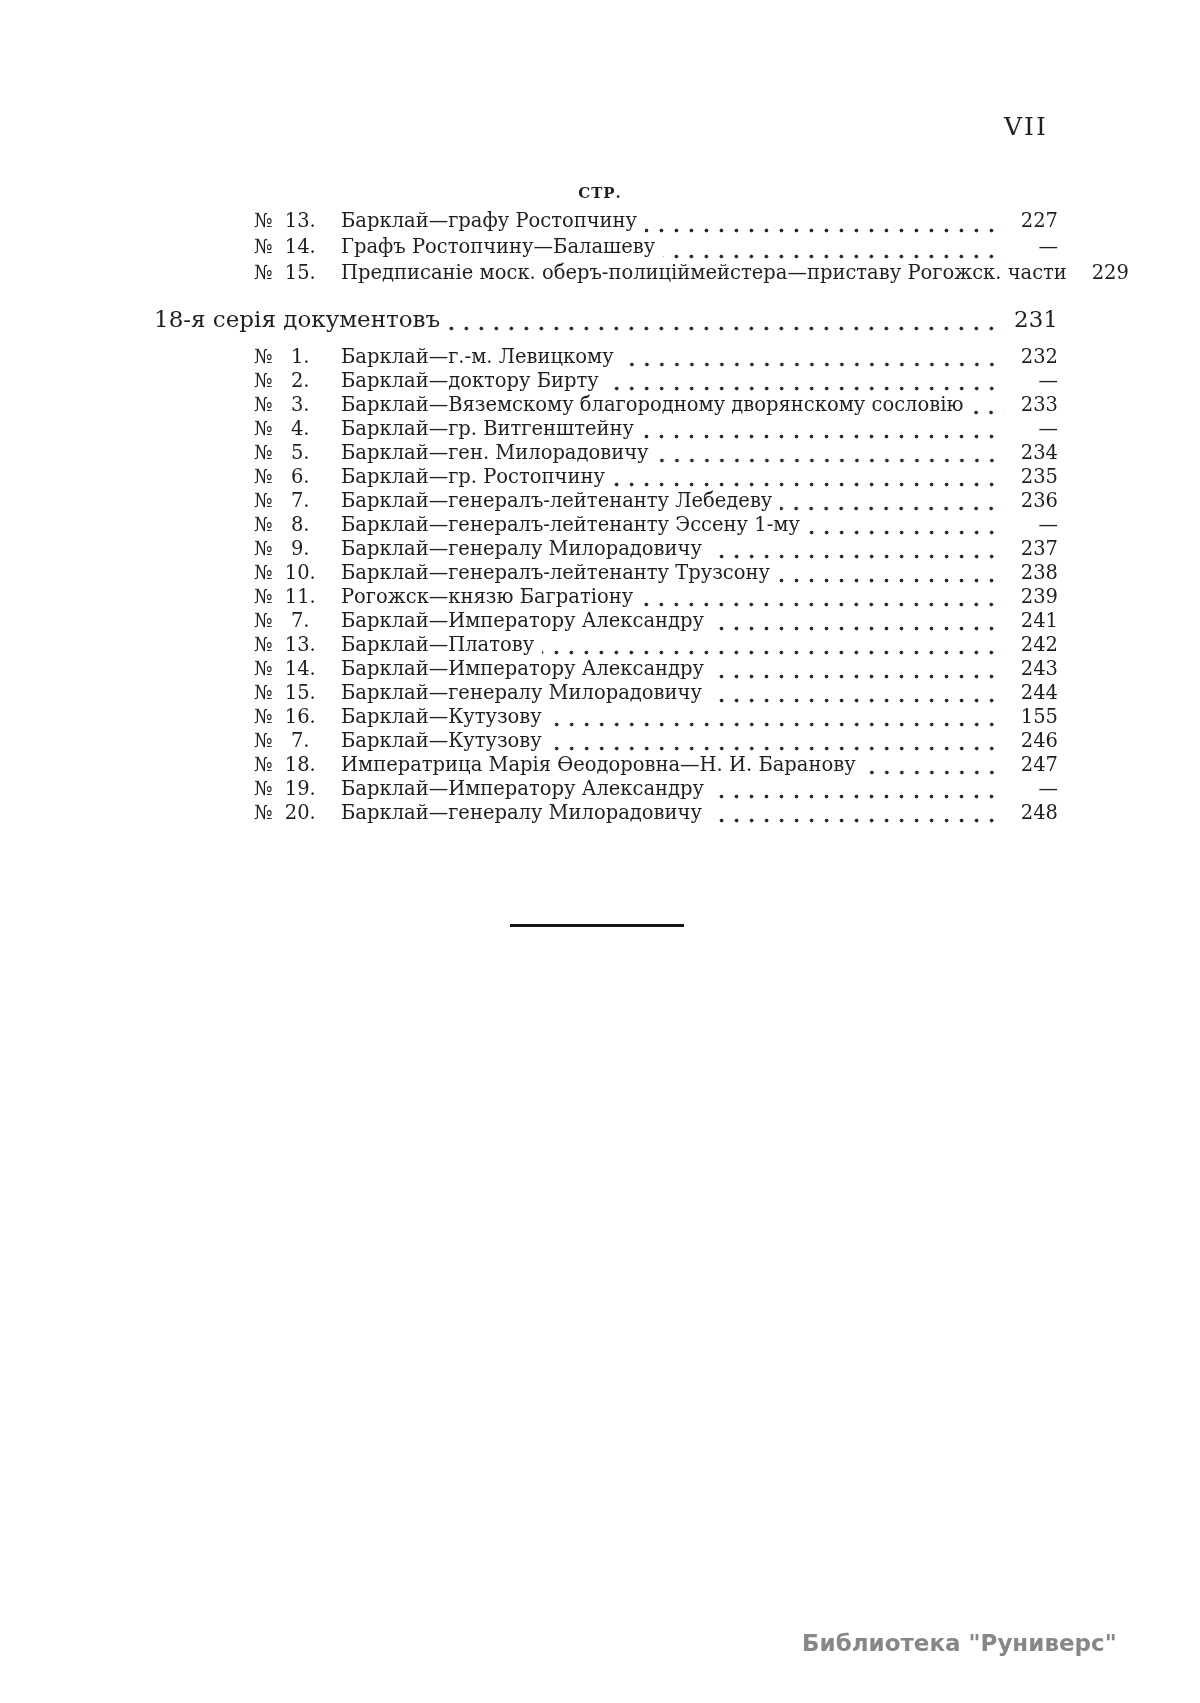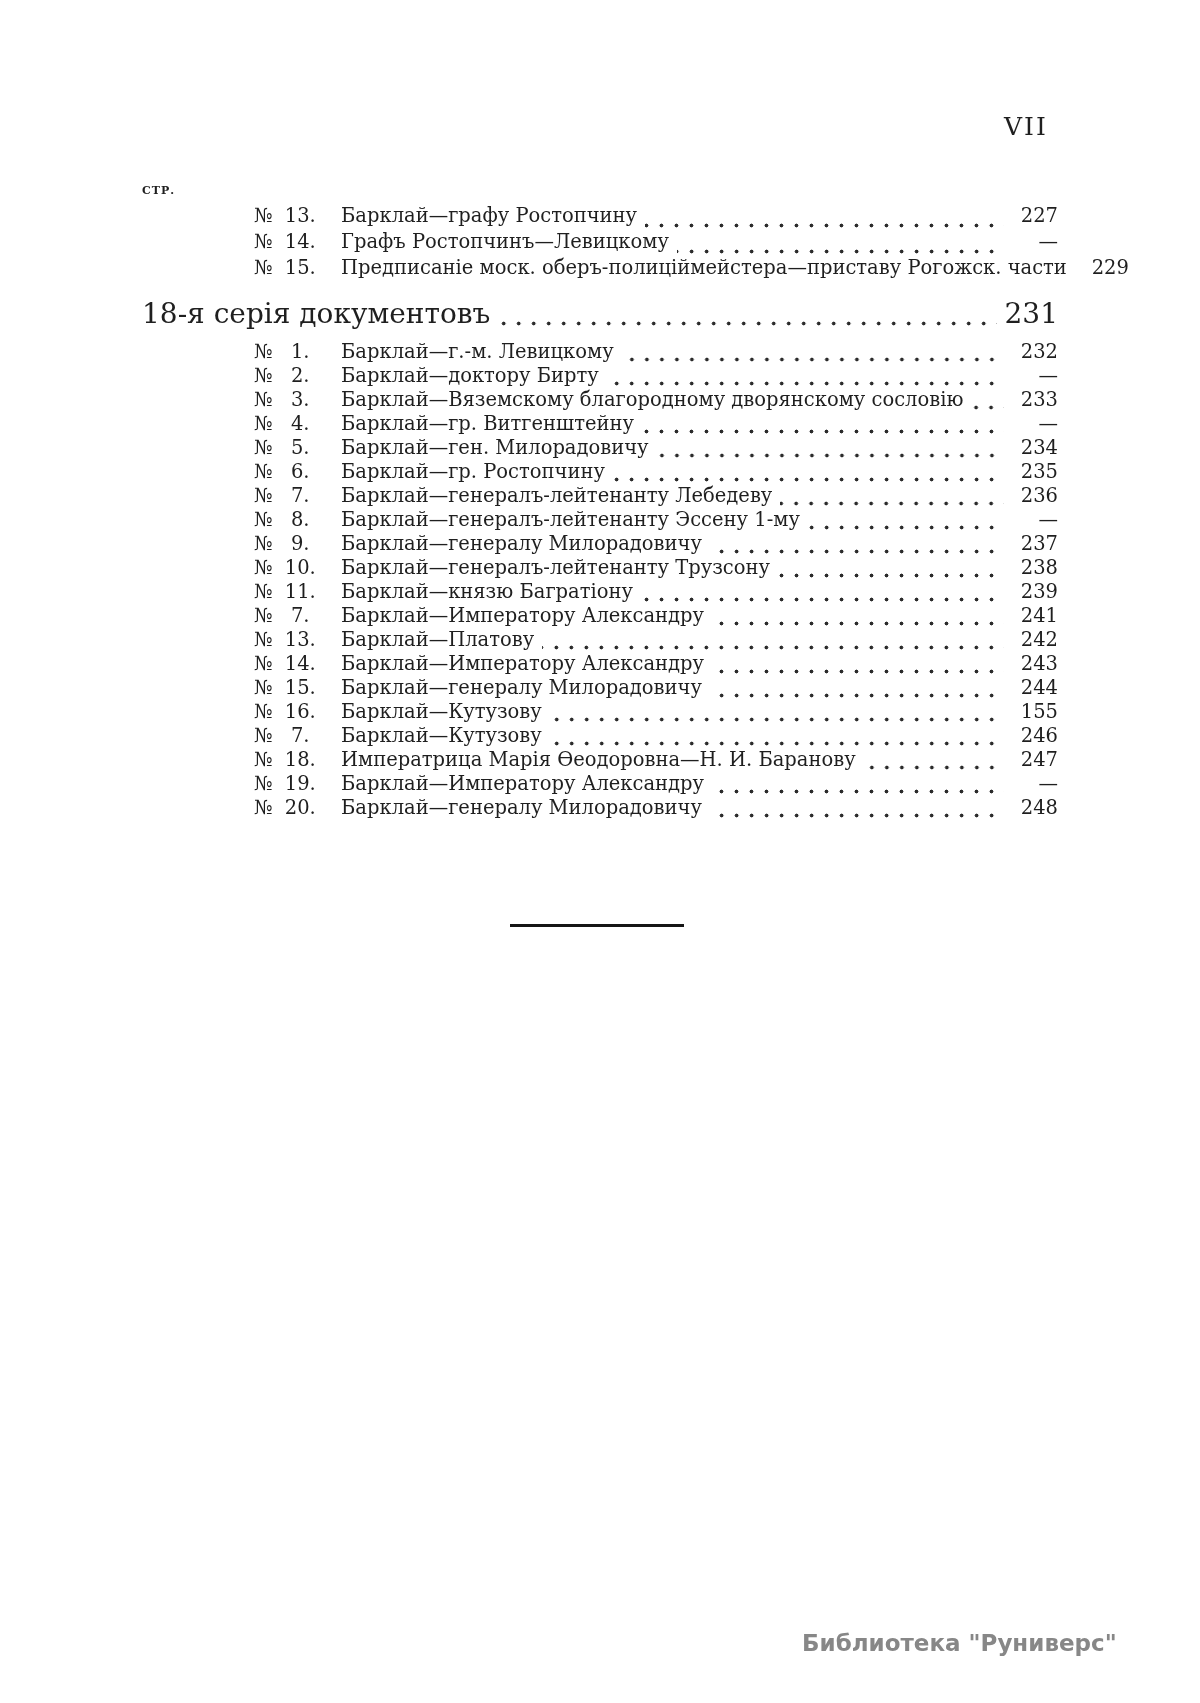--- a/index.html
+++ b/index.html
@@ -13,22 +13,22 @@
     overflow:hidden;
   }
   .folio{
     position:absolute;top:112px;left:1004px;
     font-size:25px;letter-spacing:2px;
   }
   .toc{
     position:absolute;left:142px;top:184px;width:916px;
   }
   .colhead{
-    text-align:left;
-    font-size:11px;font-weight:bold;letter-spacing:1px;
+    text-align:center;
+    font-size:15px;font-weight:bold;letter-spacing:1px;
     margin-bottom:7px;
   }
   .row{
     display:flex;align-items:baseline;
     height:26px;font-size:19.5px;white-space:nowrap;
   }
   .entries .row{height:24px;}
   .no{
     display:inline-flex;flex:none;
     width:74px;margin-left:112px;
@@ -37,23 +37,23 @@
   .title{margin-left:13px;}
   .leader{
     flex:1;min-width:0;height:5px;margin:0 8px;
     align-self:flex-end;margin-bottom:2px;
     background-image:radial-gradient(circle at 2.5px 2.5px,#2b2b2b 1.7px,transparent 2.2px);
     background-size:15px 5px;background-repeat:repeat-x;
     background-position:right bottom;
   }
   .pg{flex:none;min-width:46px;text-align:right;}
   .series-row{
-    display:flex;align-items:flex-end;
-    height:32px;margin:16px 0 10px 0;
-    font-size:28px;white-space:nowrap;
+    display:flex;align-items:center;
+    height:32px;margin:16px 0 10px 12px;
+    font-size:23px;white-space:nowrap;
   }
   .series-row .leader{margin-bottom:4px;}
   .divider{
     position:absolute;left:510px;top:924px;
     width:174px;height:3px;background:#161616;
   }
   .watermark{
     position:absolute;left:802px;top:1630px;
     font-family:"DejaVu Sans", sans-serif;
     font-weight:bold;font-size:23px;
@@ -77,21 +77,21 @@
           </span>
           <span class="title">Барклай—графу Ростопчину</span>
           <span class="leader"></span>
           <span class="pg">227</span>
         </div>
         <div class="row">
           <span class="no">
             <span class="numero">№</span>
             <span class="n">14.</span>
           </span>
-          <span class="title">Графъ Ростопчинъ—Левицкому</span>
+          <span class="title">Графъ Ростопчину—Балашеву</span>
           <span class="leader"></span>
           <span class="pg">—</span>
         </div>
         <div class="row">
           <span class="no">
             <span class="numero">№</span>
             <span class="n">15.</span>
           </span>
           <span class="title">Предписаніе моск. оберъ-полиціймейстера—приставу Рогожск. части</span>
           <span class="leader"></span>
@@ -194,21 +194,21 @@
           </span>
           <span class="title">Барклай—генералъ-лейтенанту Трузсону</span>
           <span class="leader"></span>
           <span class="pg">238</span>
         </div>
         <div class="row">
           <span class="no">
             <span class="numero">№</span>
             <span class="n">11.</span>
           </span>
-          <span class="title">Барклай—князю Багратіону</span>
+          <span class="title">Рогожск—князю Багратіону</span>
           <span class="leader"></span>
           <span class="pg">239</span>
         </div>
         <div class="row">
           <span class="no">
             <span class="numero">№</span>
             <span class="n">7.</span>
           </span>
           <span class="title">Барклай—Императору Александру</span>
           <span class="leader"></span>

